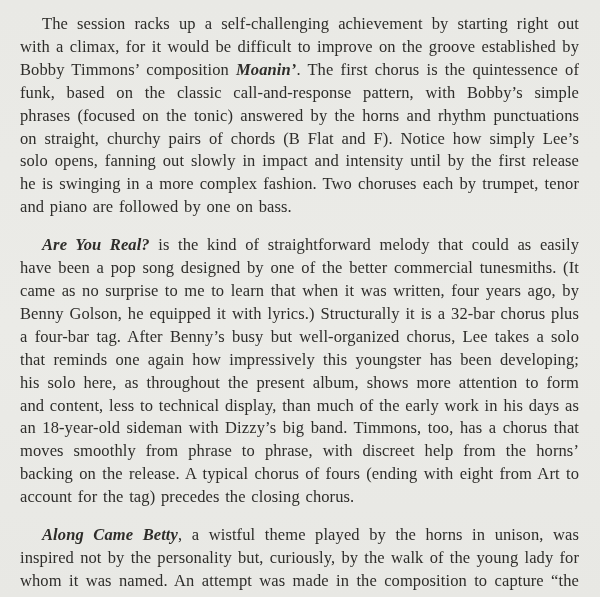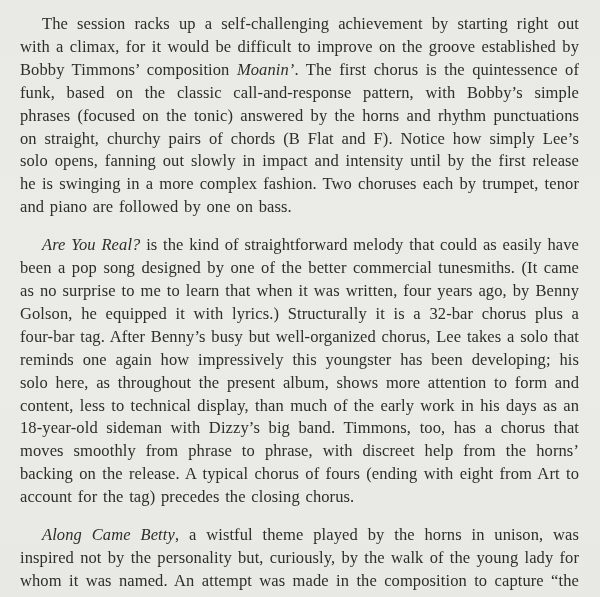--- a/index.html
+++ b/index.html
@@ -29,21 +29,21 @@
     text-indent: 22px;
     letter-spacing: 0.1px;
     word-spacing: 1.5px;
   }
   .run {
     font-style: normal;
     font-weight: normal;
   }
   .title-run {
     font-style: italic;
-    font-weight: normal;
+    font-weight: bold;
   }
 </style>
 </head>
 <body>
 
 <main class="page">
   <article>
       <p class="para"><span class="run">The session racks up a self-challenging achievement by starting right out with a climax, for it would be difficult to improve on the groove established by Bobby Timmons’ composition </span><span class="run title-run">Moanin’</span><span class="run">. The first chorus is the quintessence of funk, based on the classic call-and-response pattern, with Bobby’s simple phrases (focused on the tonic) answered by the horns and rhythm punctuations on straight, churchy pairs of chords (B Flat and F). Notice how simply Lee’s solo opens, fanning out slowly in impact and intensity until by the first release he is swinging in a more complex fashion. Two choruses each by trumpet, tenor and piano are followed by one on bass.</span></p>
       <p class="para"><span class="run title-run">Are You Real?</span><span class="run"> is the kind of straightforward melody that could as easily have been a pop song designed by one of the better commercial tunesmiths. (It came as no surprise to me to learn that when it was written, four years ago, by Benny Golson, he equipped it with lyrics.) Structurally it is a 32-bar chorus plus a four-bar tag. After Benny’s busy but well-organized chorus, Lee takes a solo that reminds one again how impressively this youngster has been developing; his solo here, as throughout the present album, shows more attention to form and content, less to technical display, than much of the early work in his days as an 18-year-old sideman with Dizzy’s big band. Timmons, too, has a chorus that moves smoothly from phrase to phrase, with discreet help from the horns’ backing on the release. A typical chorus of fours (ending with eight from Art to account for the tag) precedes the closing chorus.</span></p>
       <p class="para"><span class="run title-run">Along Came Betty</span><span class="run">, a wistful theme played by the horns in unison, was inspired not by the personality but, curiously, by the walk of the young lady for whom it was named. An attempt was made in the composition to capture “the musical effect of her grace and femininity.” If the music reflects her gait accurately Betty walks at a moderate pace with evenly placed, legato steps. Notice in Lee’s chorus the wry simplicity of the first few measures in his last eight bars. Benny, too, tends to underplay in his solo, while Art’s subterranean swells at bars 8 and 16 are the only changes of pattern in an otherwise unbroken and unflaggingly efficient rhythmic support. The Bobby Timmons chorus,</span></p>

